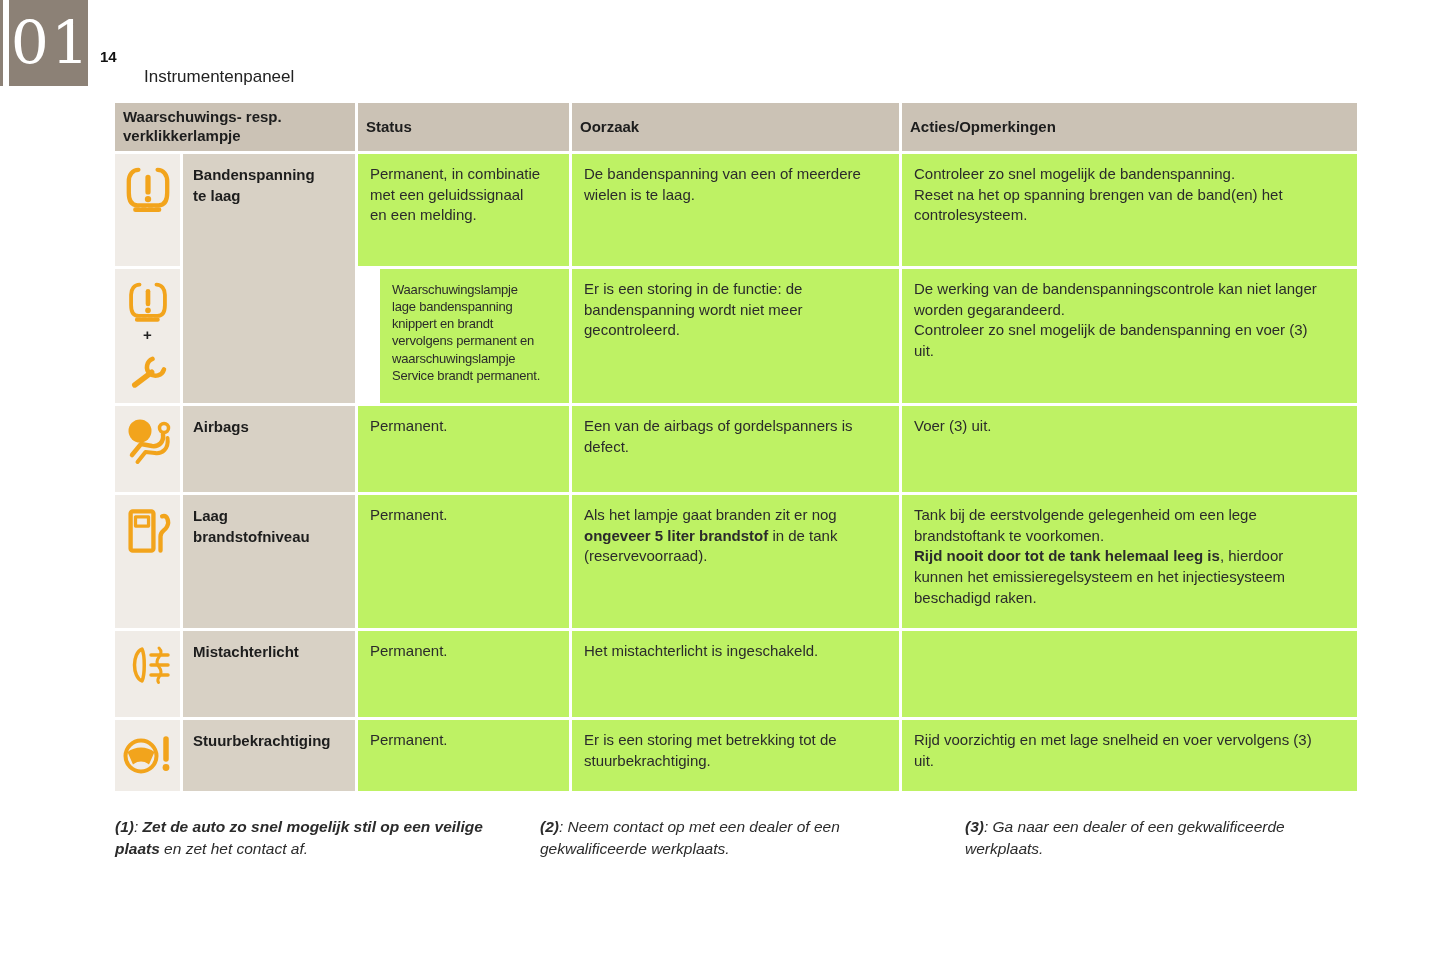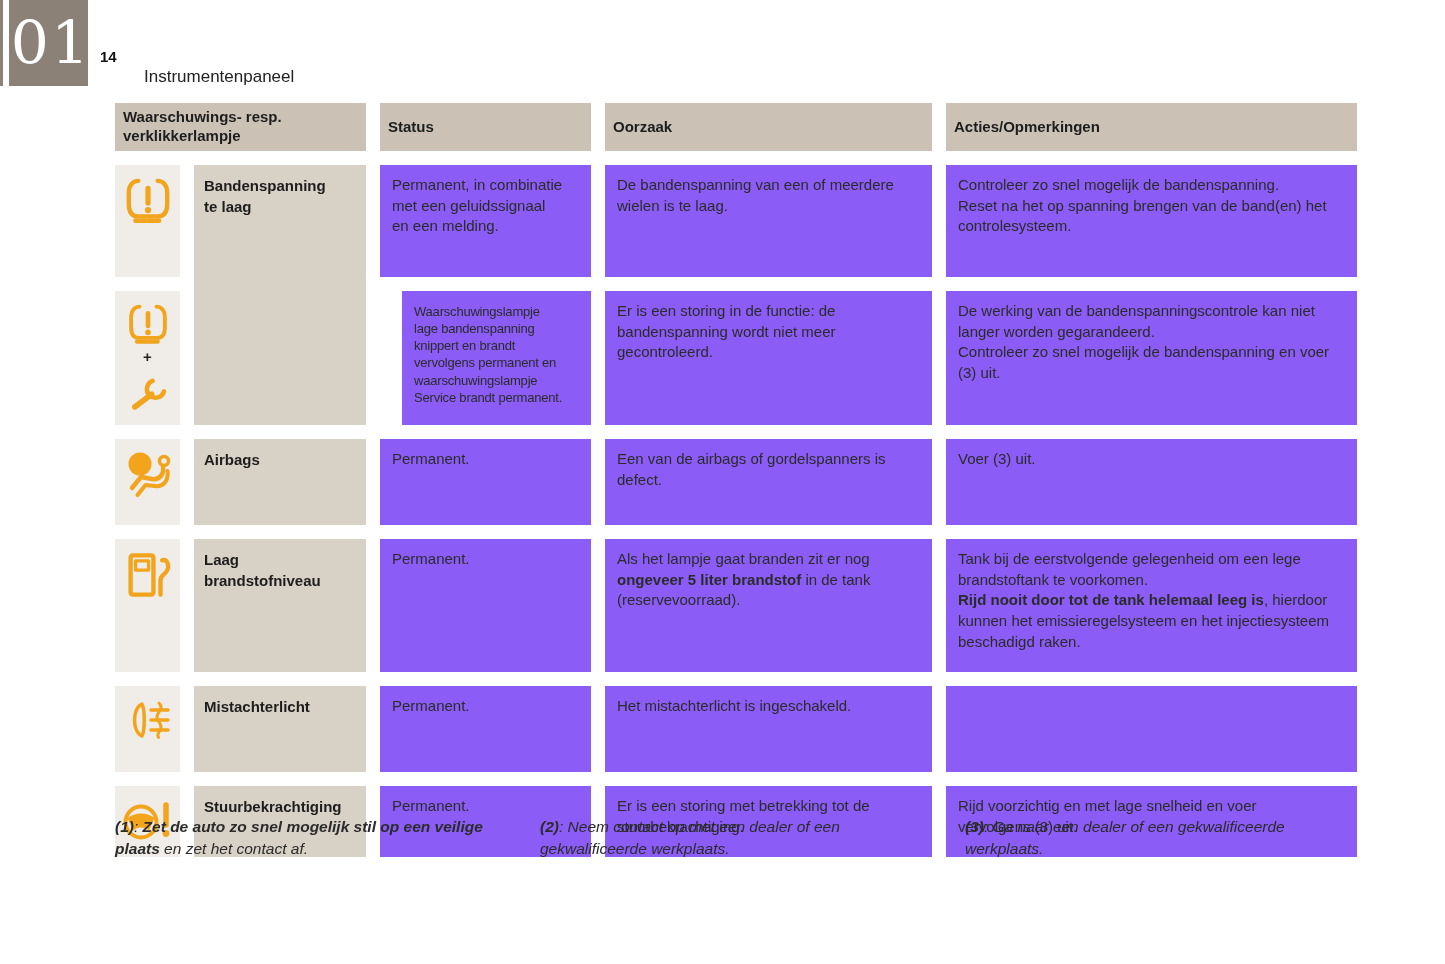--- a/index.html
+++ b/index.html
@@ -23,28 +23,28 @@
   }
   .page-number{position:absolute;left:100px;top:48px;font-size:15px;font-weight:bold;color:#111;}
   .page-title{position:absolute;left:100px;top:67px;font-size:17px;color:#222;margin-left:44px;}
 
   
   .warn-table{
     position:absolute;left:115px;top:103px;width:1242px;
     display:grid;
     grid-template-columns:65px 172px 211px 327px 1fr;
     grid-template-rows:48px 112px 134px 86px 133px 86px 71px;
-    gap:14px;background:#ffffff;
+    gap:3px;background:#ffffff;
     font-size:15px;line-height:1.38;
   }
   .cell{box-sizing:border-box;}
   .h{background:#cbc2b5;font-weight:bold;color:#1d1d1d;display:flex;align-items:center;padding:4px 8px;white-space:pre-line;line-height:1.25;}
   .lbl{background:#d8d1c5;font-weight:bold;color:#1d1d1d;padding:11px 8px 0 10px;white-space:pre-line;}
   .ic{background:#f0ece7;display:flex;flex-direction:column;align-items:center;padding-top:11px;gap:2px;}
-  .c{background:#8b5cf6;padding:10px 27px 0 12px;white-space:pre-line;}
+  .c{background:#bef264;padding:10px 27px 0 12px;white-space:pre-line;}
   .c.small{font-size:13px;letter-spacing:-0.2px;line-height:1.32;padding-top:12px;margin-left:22px;}
   .b{font-weight:bold;}
   .plus{font-size:15px;font-weight:bold;color:#222;line-height:1;margin:2px 0 4px 0;}
 
   
   .footnotes{
     position:absolute;left:115px;top:816px;width:1242px;
     display:grid;grid-template-columns:425px 425px 1fr;
     font-size:15.5px;line-height:1.45;font-style:italic;
   }

